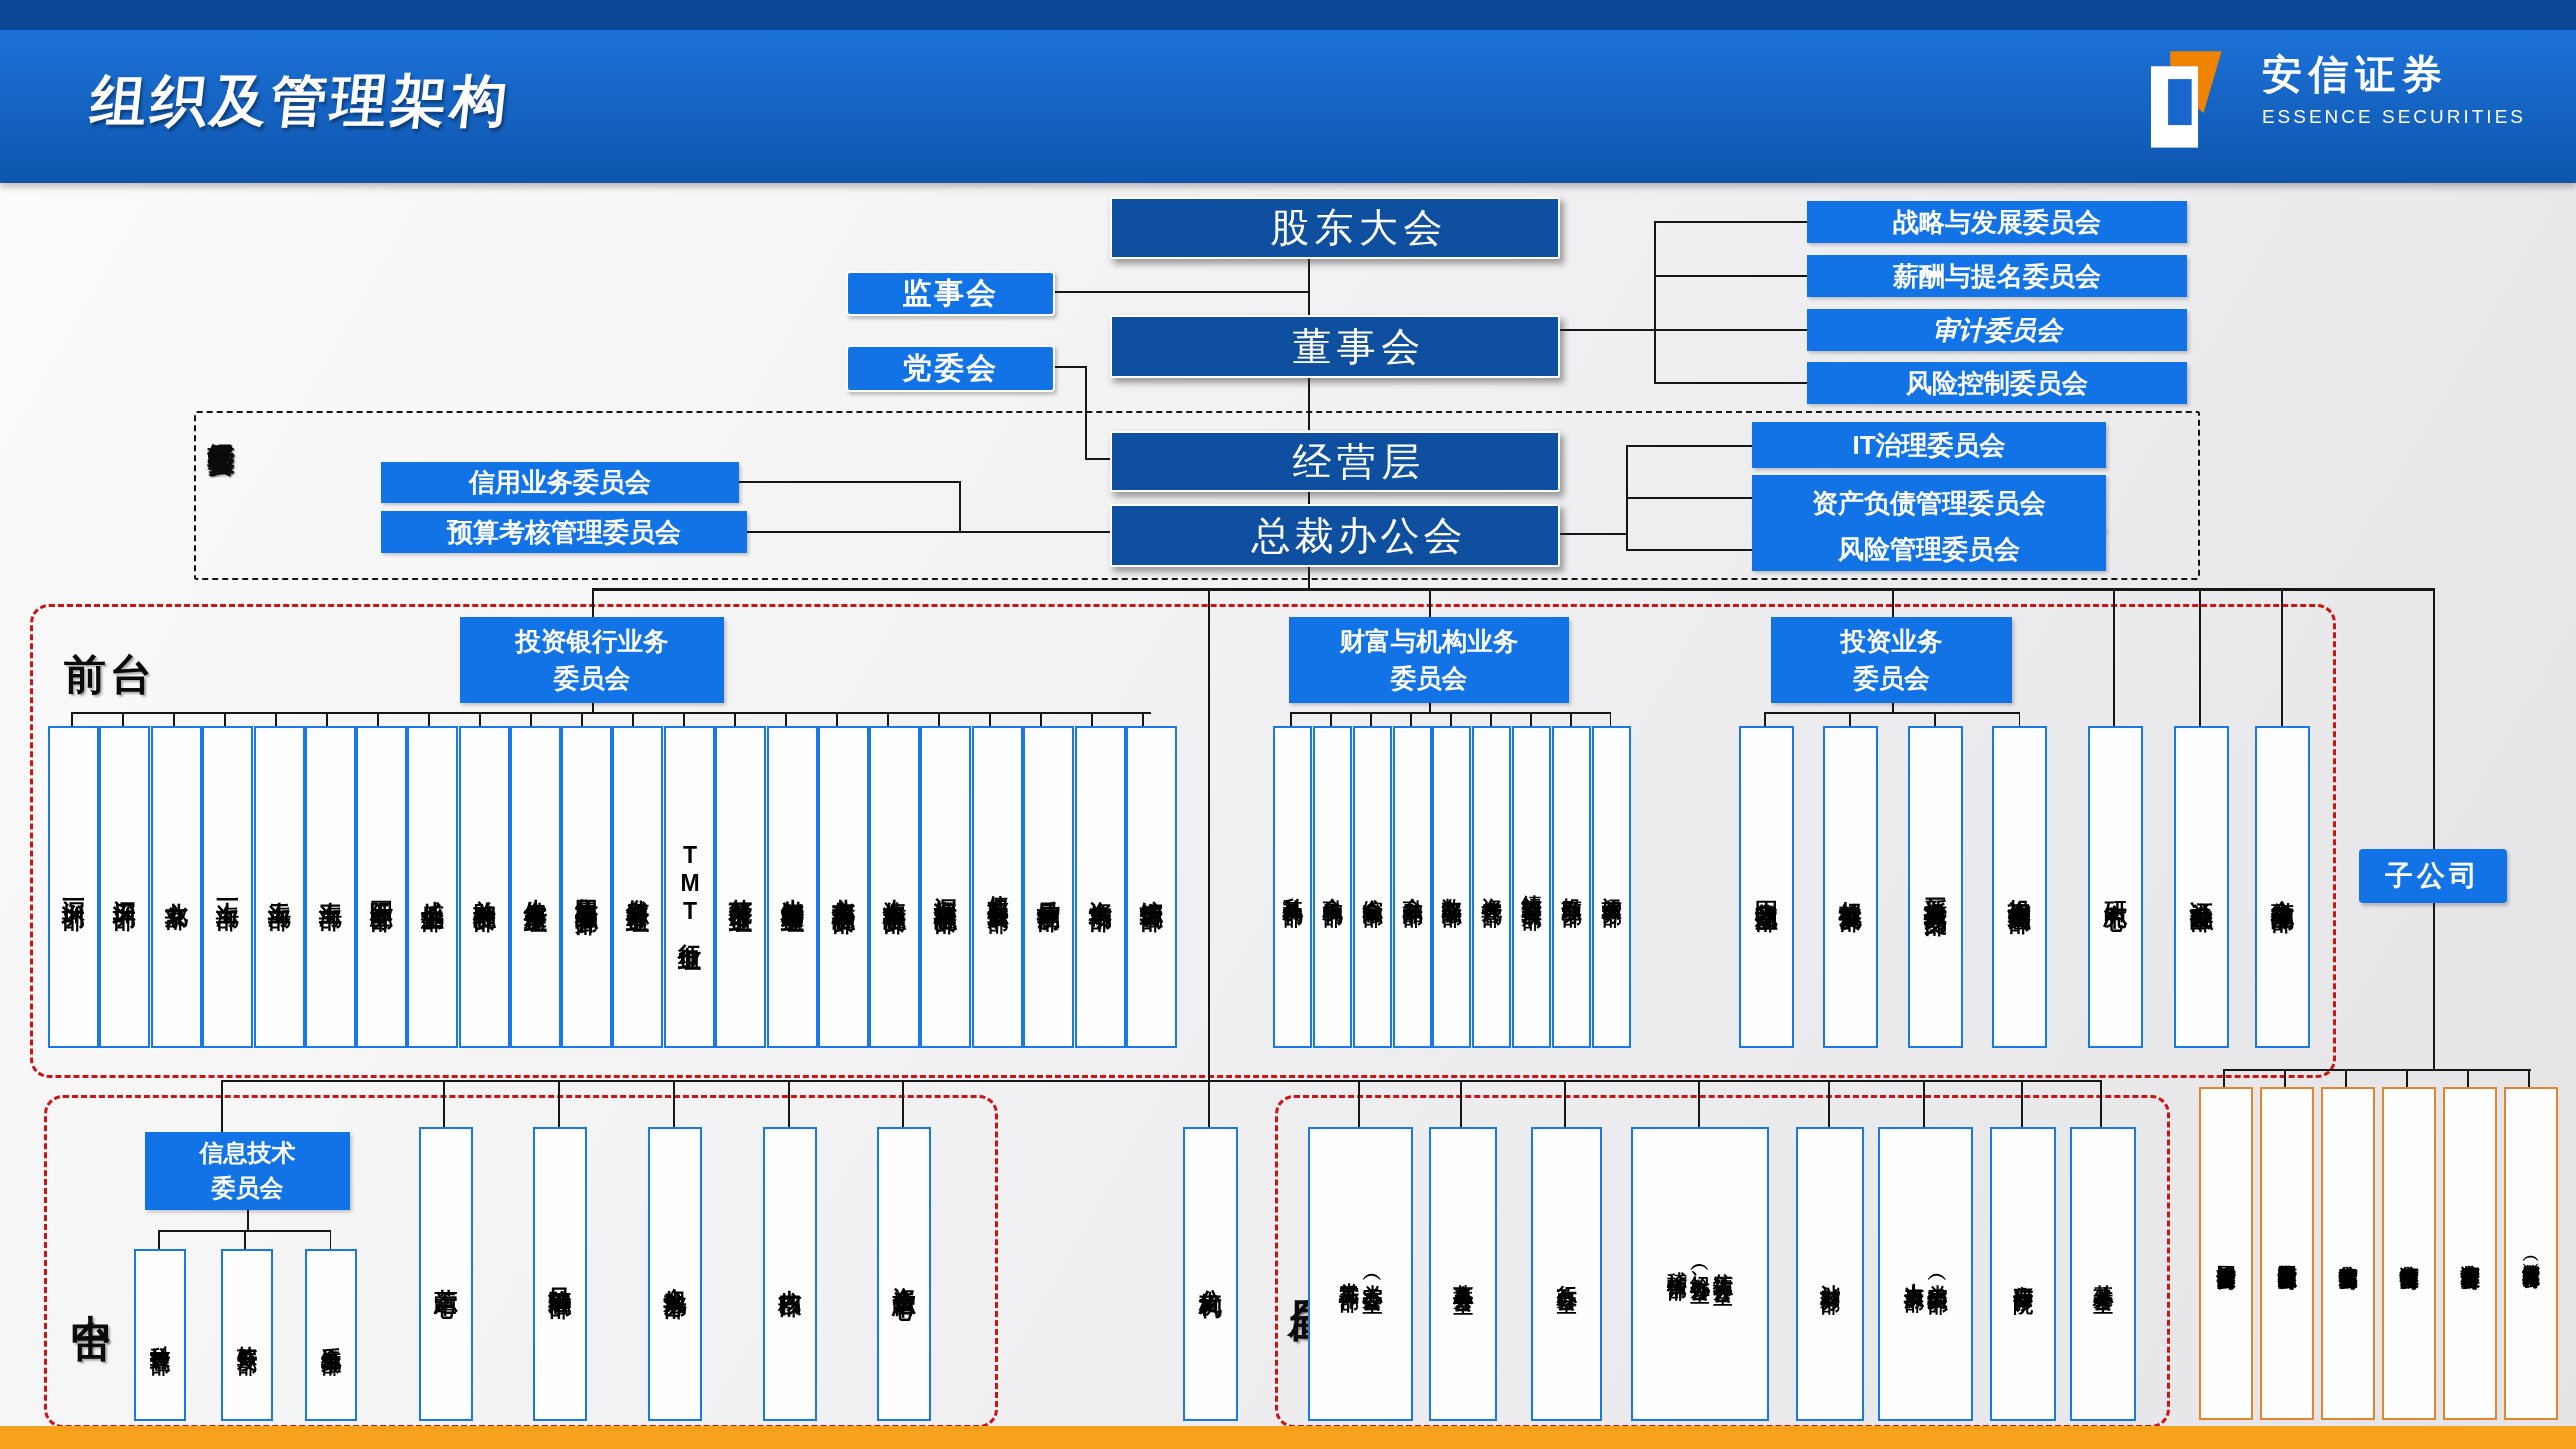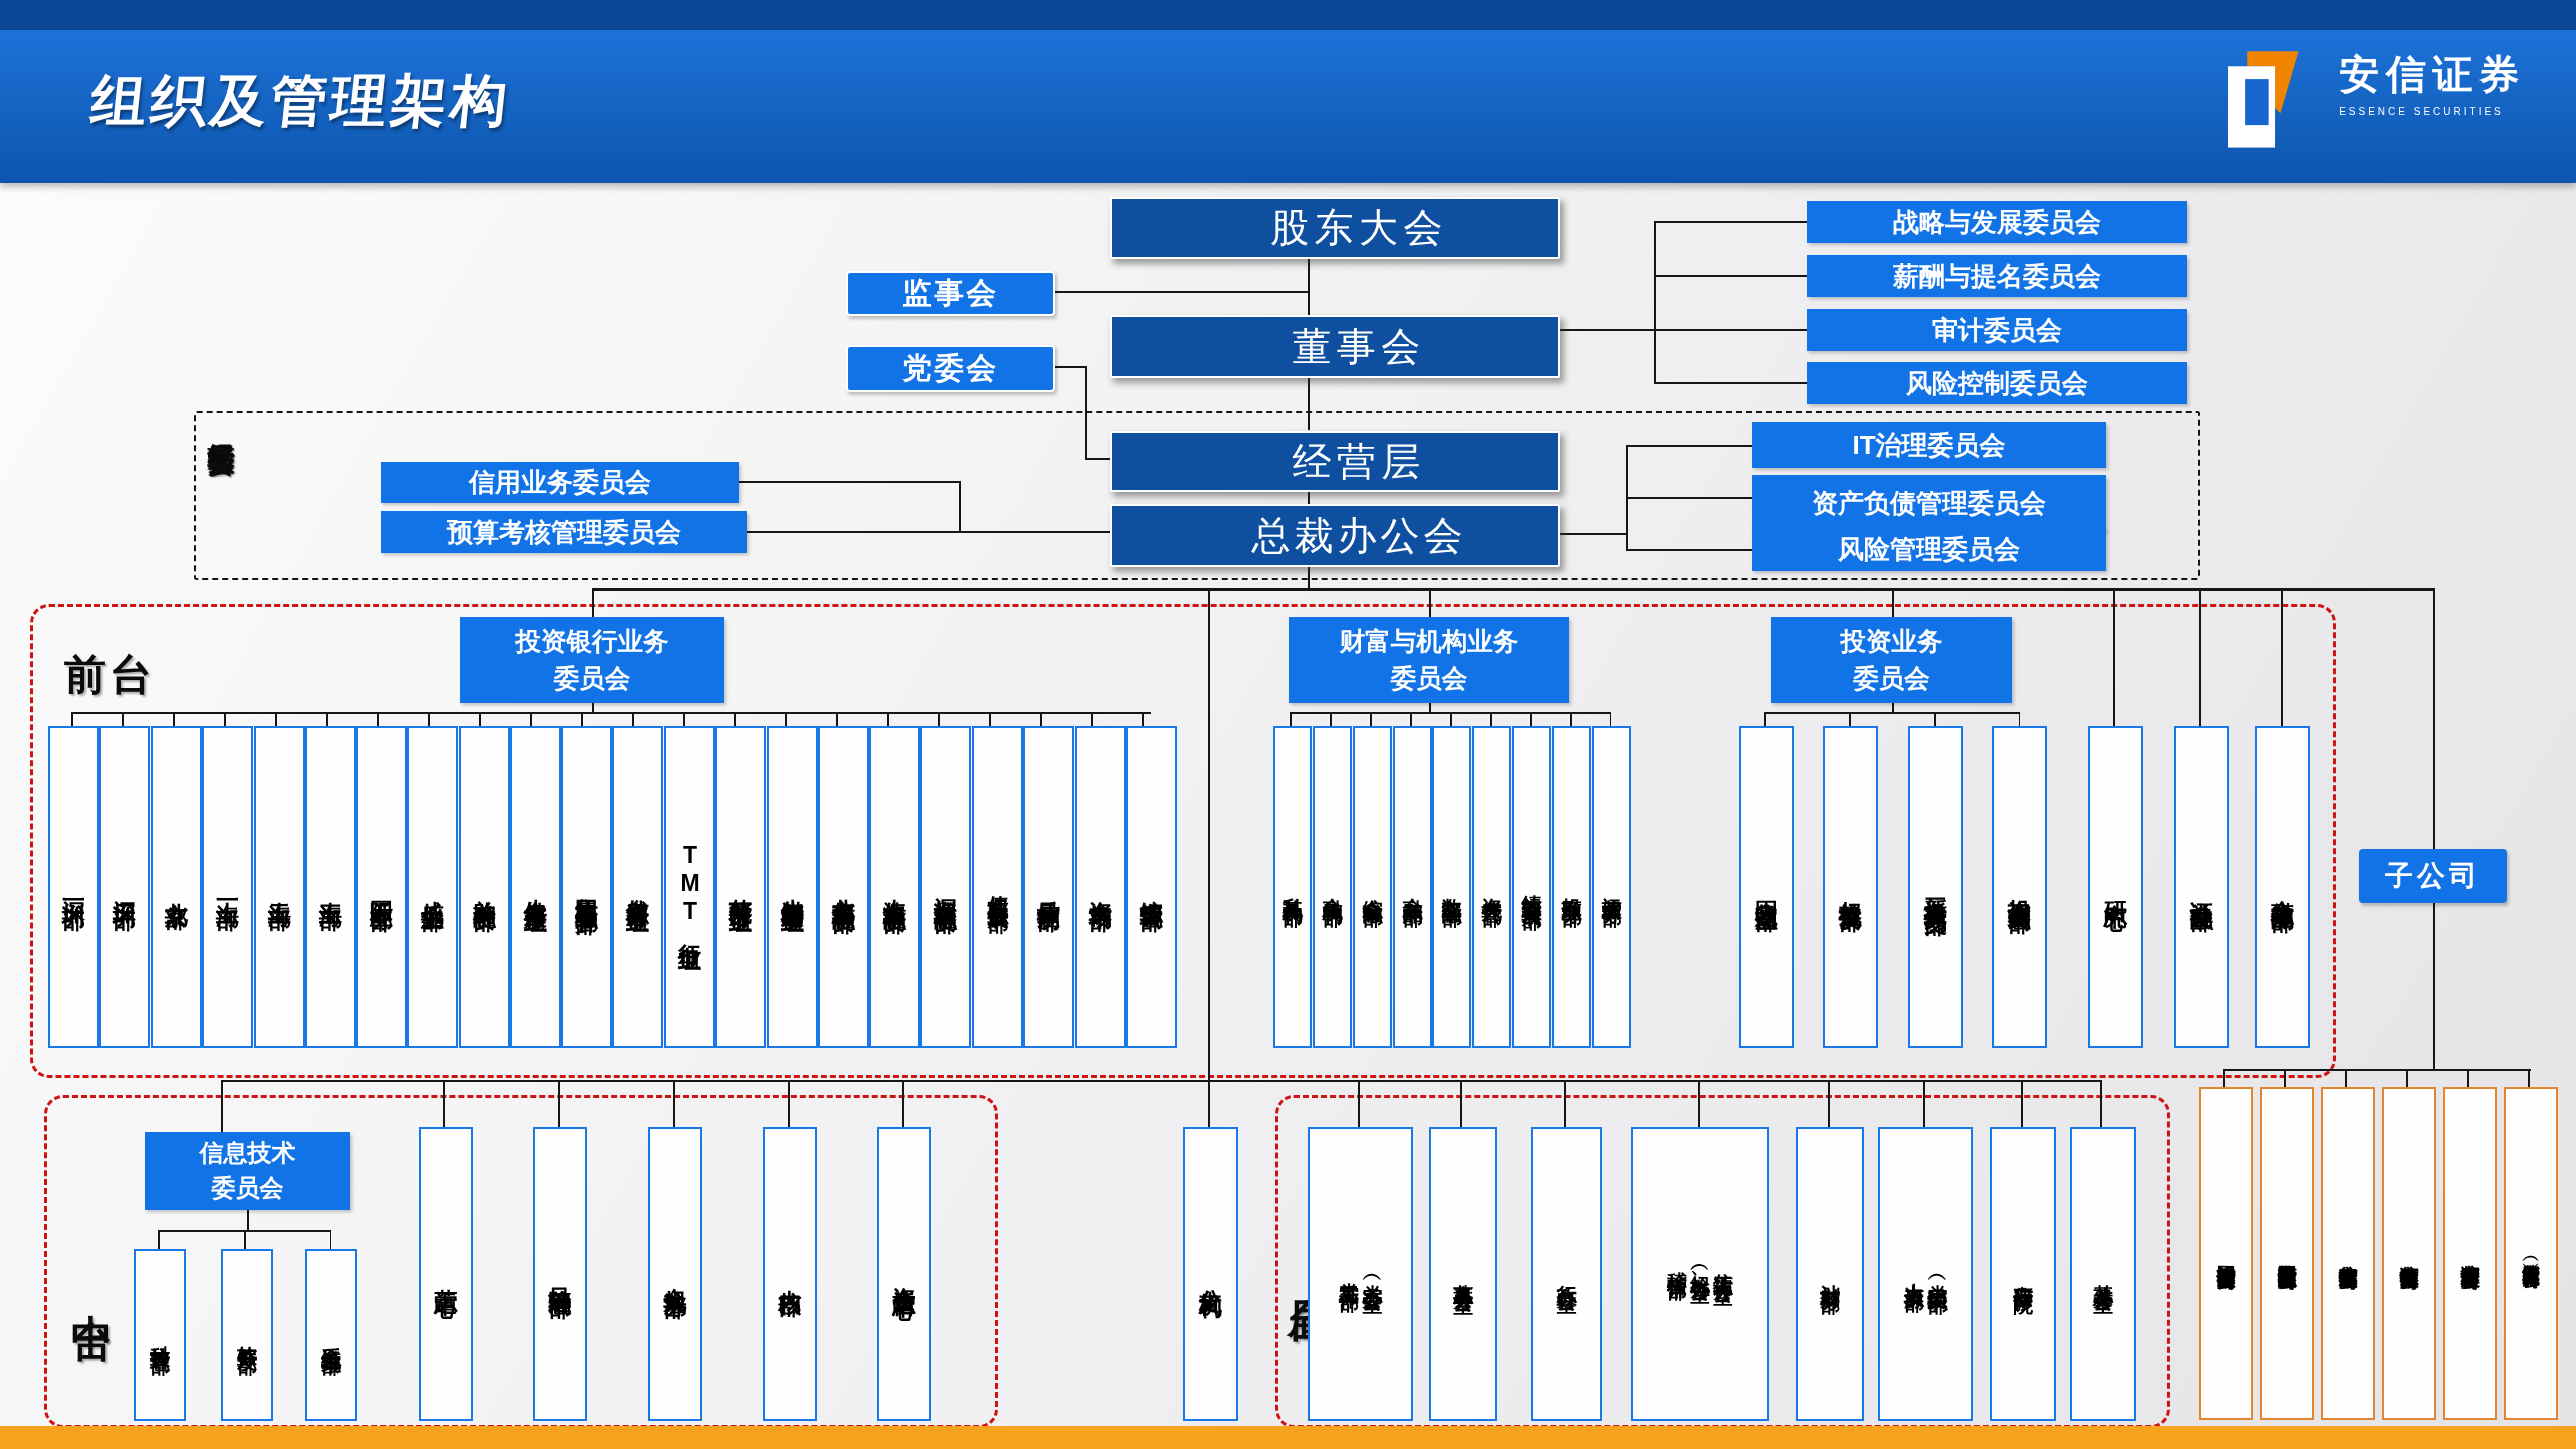--- a/index.html
+++ b/index.html
@@ -6,21 +6,21 @@
   .canvas{position:relative;width:2576px;height:1449px;overflow:hidden;
           font-family:"Liberation Sans",sans-serif;background:linear-gradient(120deg,#fcfcfc 0%,#efeff1 55%,#e4e4e7 100%);}
   
   .topstrip{position:absolute;left:0;top:0;width:2576px;height:29.5px;background:#0a4795;}
   .band{position:absolute;left:0;top:29.5px;width:2576px;height:153px;
         background:linear-gradient(180deg,#1d72d8 0%,#0d55ad 100%);box-shadow:0 4px 6.7px rgba(0,0,0,.25);}
   .title{position:absolute;left:91px;top:64px;color:#fff;font-size:56px;font-weight:bold;
          transform:skewX(-6deg);letter-spacing:4px;text-shadow:2px 2.7px 3.4px rgba(0,0,0,.4);}
   .logo{position:absolute;right:50px;top:47px;display:flex;gap:19px;}
   .logotxt .cn{color:#fff;font-size:40px;font-weight:bold;letter-spacing:6.7px;}
-  .logotxt .en{color:#fff;font-size:10px;letter-spacing:3px;margin-top:4px;}
+  .logotxt .en{color:#fff;font-size:19px;letter-spacing:3px;margin-top:4px;}
   .footer{position:absolute;left:0;top:1426px;width:2576px;height:23.5px;background:#f7a21d;}
   
   .navy{position:absolute;background:#0e509f;border:2.7px solid #fff;border-radius:2px;
         box-shadow:3.4px 4.7px 6px rgba(50,50,50,.45);color:#fff;font-weight:normal;
         display:flex;align-items:center;justify-content:center;padding-left:48px;}
   .blue{position:absolute;background:#1273e6;color:#fff;font-weight:bold;font-size:26px;
         display:flex;align-items:center;justify-content:center;box-shadow:2px 2.7px 3.4px rgba(0,0,0,.22);}
   .bb{border:2px solid #fff;border-radius:4px;}
   .hdr2{white-space:pre-line;text-align:center;line-height:1.45;font-size:25.5px;}
   .vbox{position:absolute;background:#fefefe;border:2.7px solid #1878e8;color:#000;font-weight:bold;
@@ -138,21 +138,21 @@
 
   <div class="navy" style="left:1110px;top:197px;width:398px;height:58px;font-size:39px;letter-spacing:5.4px;">股东大会</div>
   <div class="blue bb" style="left:846px;top:271px;width:205px;height:41px;font-size:29.5px;letter-spacing:2.7px;">监事会</div>
   <div class="navy" style="left:1110px;top:315px;width:398px;height:59px;font-size:39px;letter-spacing:5.4px;">董事会</div>
   <div class="blue bb" style="left:846px;top:345px;width:205px;height:43px;font-size:29.5px;letter-spacing:2.7px;">党委会</div>
   <div class="navy" style="left:1110px;top:504px;width:398px;height:59px;font-size:39px;letter-spacing:4px;">总裁办公会</div>
   <div class="navy" style="left:1110px;top:431px;width:398px;height:57px;font-size:39px;letter-spacing:5.4px;">经营层</div>
 
   <div class="blue" style="left:1807px;top:201px;width:380px;height:42px;">战略与发展委员会</div>
   <div class="blue" style="left:1807px;top:255px;width:380px;height:42px;">薪酬与提名委员会</div>
-  <div class="blue" style="left:1807px;top:309px;width:380px;height:42px;">审计委员会</div>
+  <div class="blue" style="left:1807px;top:309px;width:380px;height:42px;font-style:italic;">审计委员会</div>
   <div class="blue" style="left:1807px;top:362px;width:380px;height:42px;">风险控制委员会</div>
 
   <div class="blue" style="left:381px;top:462px;width:358px;height:41px;">信用业务委员会</div>
   <div class="blue" style="left:381px;top:511px;width:366px;height:42px;">预算考核管理委员会</div>
   <div class="blue" style="left:1752px;top:422px;width:354px;height:46px;">IT治理委员会</div>
   <div class="blue" style="left:1752px;top:475px;width:354px;height:56px;">资产负债管理委员会</div>
   <div class="blue" style="left:1752px;top:527px;width:354px;height:44px;">风险管理委员会</div>
 
   <div class="seclab" style="left:64px;top:647px;">前台</div>
   <div class="blue hdr2" style="left:460px;top:617px;width:264px;height:86px;">投资银行业务

